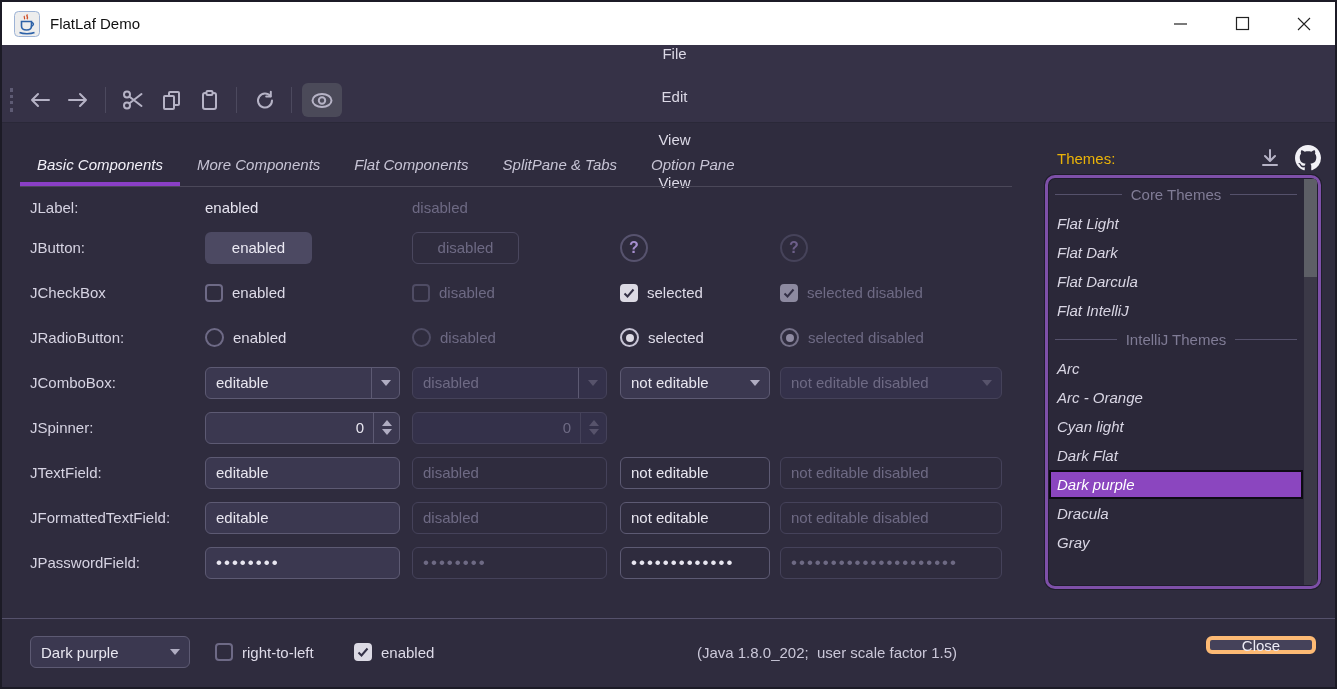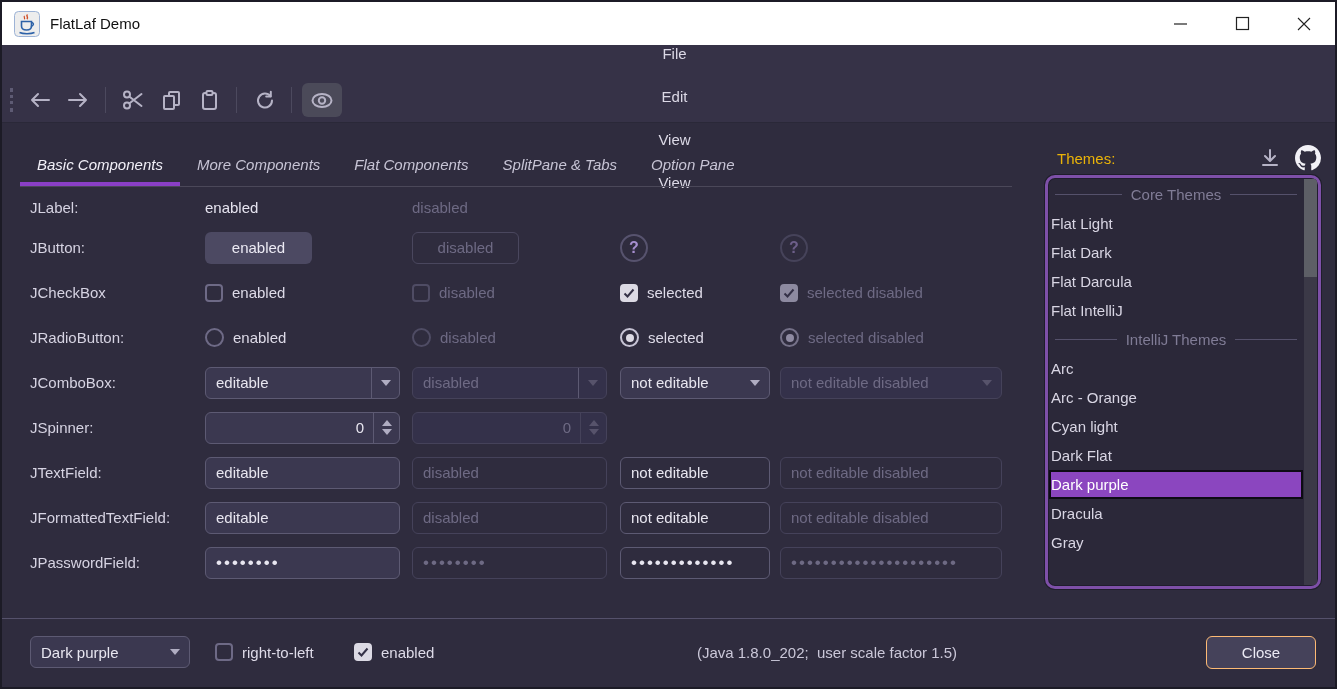--- a/index.html
+++ b/index.html
@@ -74,34 +74,34 @@
   .tri-dn { width:0; height:0; border-left:5px solid transparent; border-right:5px solid transparent; border-top:6px solid #b0adc2; }
   .spin.dis .tri-up { border-bottom-color:#57536b; } .spin.dis .tri-dn { border-top-color:#57536b; }
   .pwd { font-size:17px; letter-spacing:2px; line-height:30px; }
   
   .themes-head { position:absolute; left:1043px; top:22px; width:276px; display:flex; align-items:center; }
   .themes-label { color:#eab308; padding-left:12px; }
   .themes-head .hicons { margin-left:auto; display:flex; align-items:center; gap:14px; }
   .listbox { position:absolute; left:1043px; top:52px; width:276px; height:414px;
     border:3px solid #7e50a8; border-radius:10px; background:#2b2839; box-shadow:0 0 0 1px #1f1d2b, inset 0 0 0 1px #201d2e; overflow:hidden; }
   .list { position:absolute; left:1px; top:2px; right:15px; bottom:2px; }
-  .litem { height:29px; display:flex; align-items:center; padding-left:2px; color:#d9d6e4; }
+  .litem { height:29px; display:flex; align-items:center; padding-left:8px; color:#d9d6e4;font-style:italic; }
   .litem.selected { background:#8b46bf; outline:2px solid #0d0b14; outline-offset:-2px; color:#ffffff; }
   .lsep { height:29px; display:flex; align-items:center; color:#807c96; padding:0 6px; }
   .lsep::before, .lsep::after { content:""; flex:1; height:1px; background:#55516b; }
   .lsep::before { margin-right:9px; } .lsep::after { margin-left:9px; }
   .sbar { position:absolute; top:1px; right:1px; bottom:1px; width:13px; background:#3b3947; }
   .sthumb { position:absolute; top:0; left:0; width:13px; height:98px; background:#5d5f66; }
   
   .footer { position:absolute; left:0; right:0; bottom:0; height:69px; border-top:1px solid #55516b; }
   .fcombo { position:absolute; left:28px; top:17px; width:160px; }
   .fchk1 { position:absolute; left:213px; top:24px; }
   .fchk2 { position:absolute; left:352px; top:24px; }
   .status { position:absolute; left:590px; top:25px; width:470px; text-align:center; color:#cac7d8; white-space:pre; }
-  .close-btn { position:absolute; right:19px; top:17px; width:110px; height:33px; background:#45425a; border:1px solid #fdba74; border-radius:6px; display:flex; align-items:center; justify-content:center; color:#eceaf4; }
+  .close-btn { position:absolute; right:19px; top:17px; width:110px; height:18px; background:#45425a; border:4px solid #fdba74; border-radius:6px; display:flex; align-items:center; justify-content:center; color:#eceaf4; }
 </style>
 </head>
 <body>
 
 <div class="window">
 
   <div class="titlebar">
     <svg class="app-icon" viewBox="0 0 26 26">
       <rect x="0.5" y="0.5" width="25" height="25" rx="4" fill="#ededed" stroke="#9db3d6"></rect>
       <path d="M13.5 3.5c-2.2 1.6 1.6 2.8-.6 4.6" stroke="#cf4a22" fill="none" stroke-width="1.4"></path>

